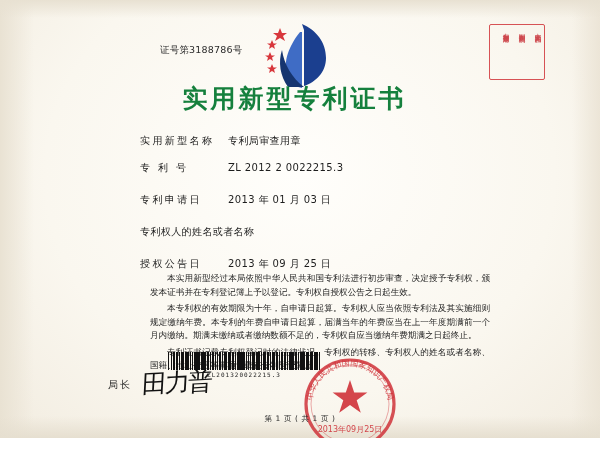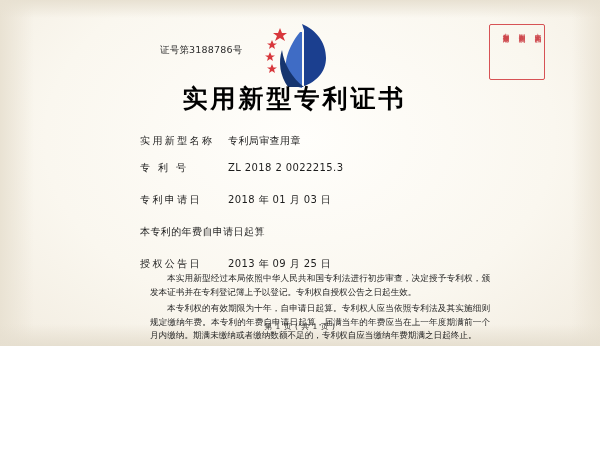--- a/index.html
+++ b/index.html
@@ -10,21 +10,21 @@
   body {
     width: 600px;
     height: 450px;
     overflow: hidden;
     font-family: "DejaVu Sans", sans-serif;
   }
 
   #certificate {
     position: relative;
     width: 600px;
-    height: 346px;
+    height: 438px;
     background: #fdfbf5;
     overflow: hidden;
   }
 
   
   .paper-bg {
     position: absolute;
     inset: 0;
     background:
       radial-gradient(ellipse at 50% 40%, #fffefb 0%, #faf7ef 60%, #f2ece0 100%);
@@ -104,21 +104,21 @@
 
   
   .main-title {
     position: absolute;
     left: 0; right: 11px;
     top: 82px;
     text-align: center;
     font-family: "DejaVu Serif", serif;
     font-size: 25px;
     font-weight: bold;
-    color: #000000;
+    color: #15803d;
     letter-spacing: 3px;
   }
 
   
   .fields {
     position: absolute;
     left: 140px;
     top: 134px;
     width: 400px;
   }
@@ -265,28 +265,28 @@
 
   <div class="main-title">实用新型专利证书</div>
 
   <div class="fields">
     <div class="field-row">
       <div class="field-label">实用新型名称</div>
       <div class="field-value">专利局审查用章</div>
     </div>
     <div class="field-row row-gap-big">
       <div class="field-label">专 利 号</div>
-      <div class="field-value">ZL 2018 2 0022215.3</div>
+      <div class="field-value">ZL 2012 2 0022215.3</div>
     </div>
     <div class="field-row row-gap-big">
       <div class="field-label">专利申请日</div>
-      <div class="field-value">2018 年 01 月 03 日</div>
+      <div class="field-value">2013 年 01 月 03 日</div>
     </div>
     <div class="field-row row-gap-big">
-      <div class="field-value">本专利的年费自申请日起算</div>
+      <div class="field-value">专利权人的姓名或者名称</div>
     </div>
     <div class="field-row">
       <div class="field-label">授权公告日</div>
       <div class="field-value">2013 年 09 月 25 日</div>
     </div>
   </div>
 
   <div class="body-text">
     <p>本实用新型经过本局依照中华人民共和国专利法进行初步审查，决定授予专利权，颁发本证书并在专利登记簿上予以登记。专利权自授权公告之日起生效。</p>
     <p>本专利权的有效期限为十年，自申请日起算。专利权人应当依照专利法及其实施细则规定缴纳年费。本专利的年费自申请日起算，届满当年的年费应当在上一年度期满前一个月内缴纳。期满未缴纳或者缴纳数额不足的，专利权自应当缴纳年费期满之日起终止。</p>

